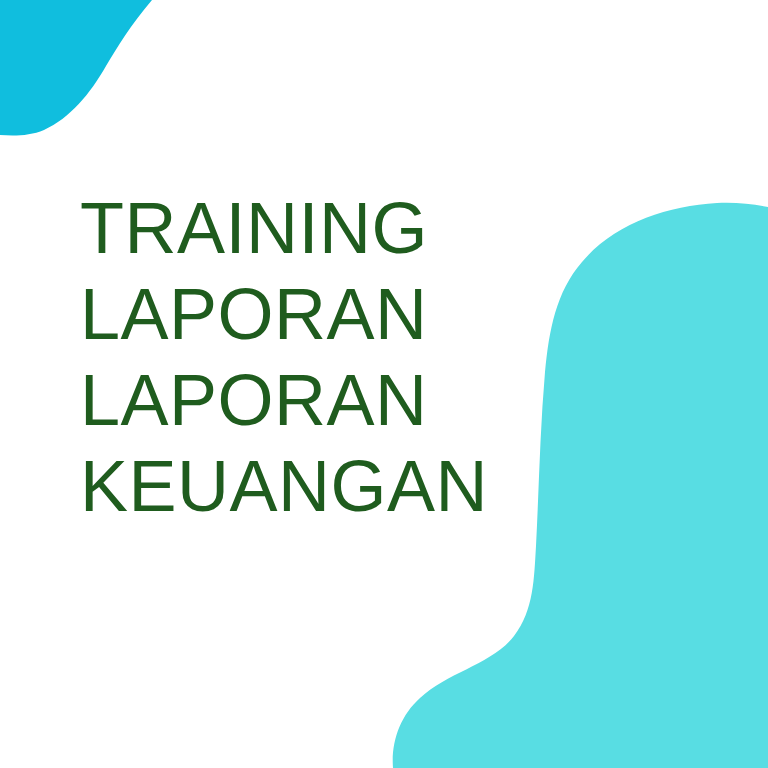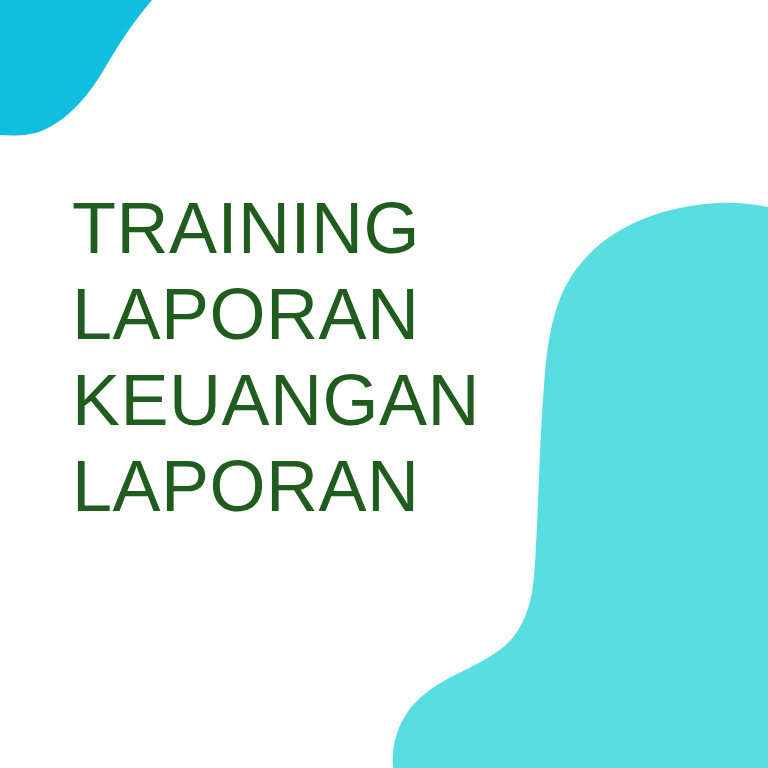--- a/index.html
+++ b/index.html
@@ -21,21 +21,21 @@
   #decor-layer {
     position: absolute;
     top: 0;
     left: 0;
     width: 768px;
     height: 768px;
     display: block;
   }
   #title-block {
     position: absolute;
-    left: 72px;
+    left: 80px;
     top: 185px;
     width: 470px;
     z-index: 5;
   }
   .title-line {
     font-family: "Liberation Sans", sans-serif;
     font-size: 72px;
     line-height: 86px;
     font-weight: 400;
     letter-spacing: 0.5px;
@@ -69,17 +69,17 @@
              C 539,488 540,430 545,372
              C 549,330 556,292 582,262
              C 614,224 666,206 717,203
              C 735,202 753,204 768,207
              Z"></path>
   </svg>
 
   <div id="title-block">
     <div class="title-line">TRAINING</div>
     <div class="title-line">LAPORAN</div>
+    <div class="title-line">LAPORAN</div>
     <div class="title-line">KEUANGAN</div>
-    <div class="title-line">LAPORAN</div>
   </div>
 
 </div>
 
 </body></html>

